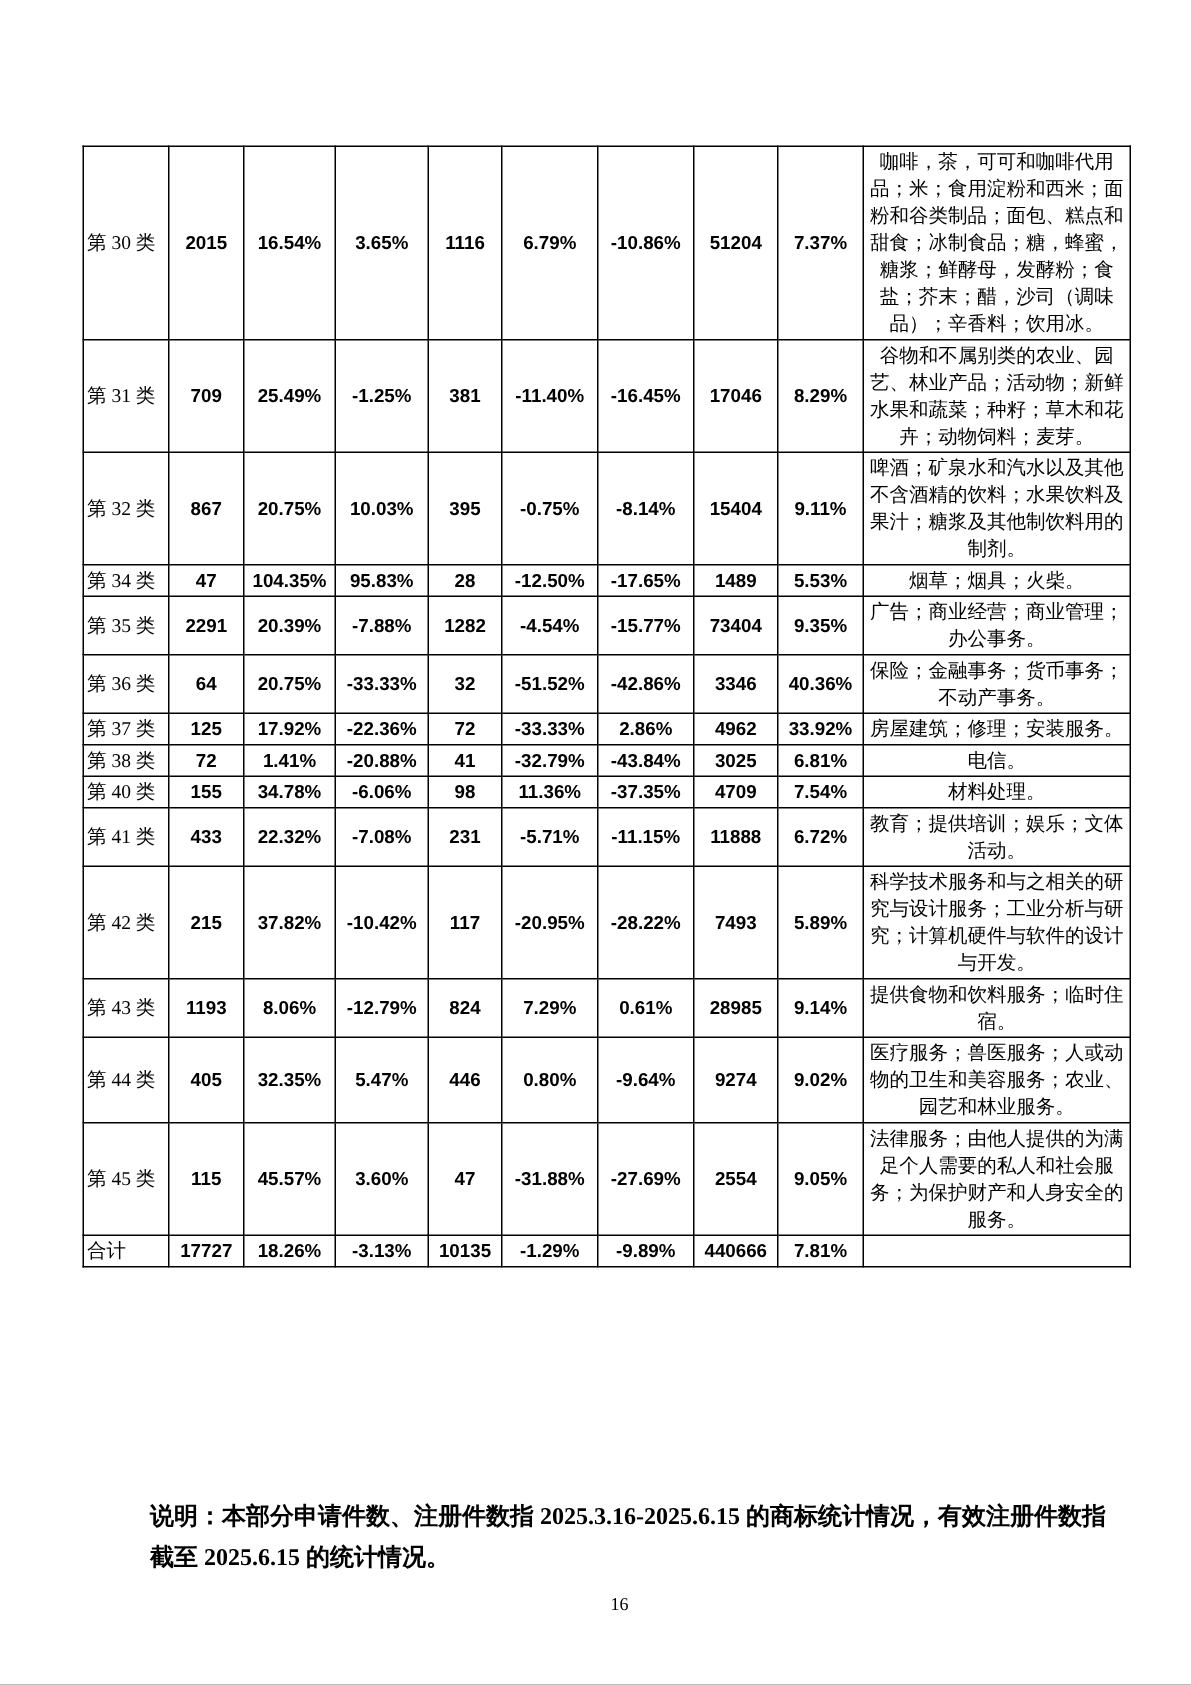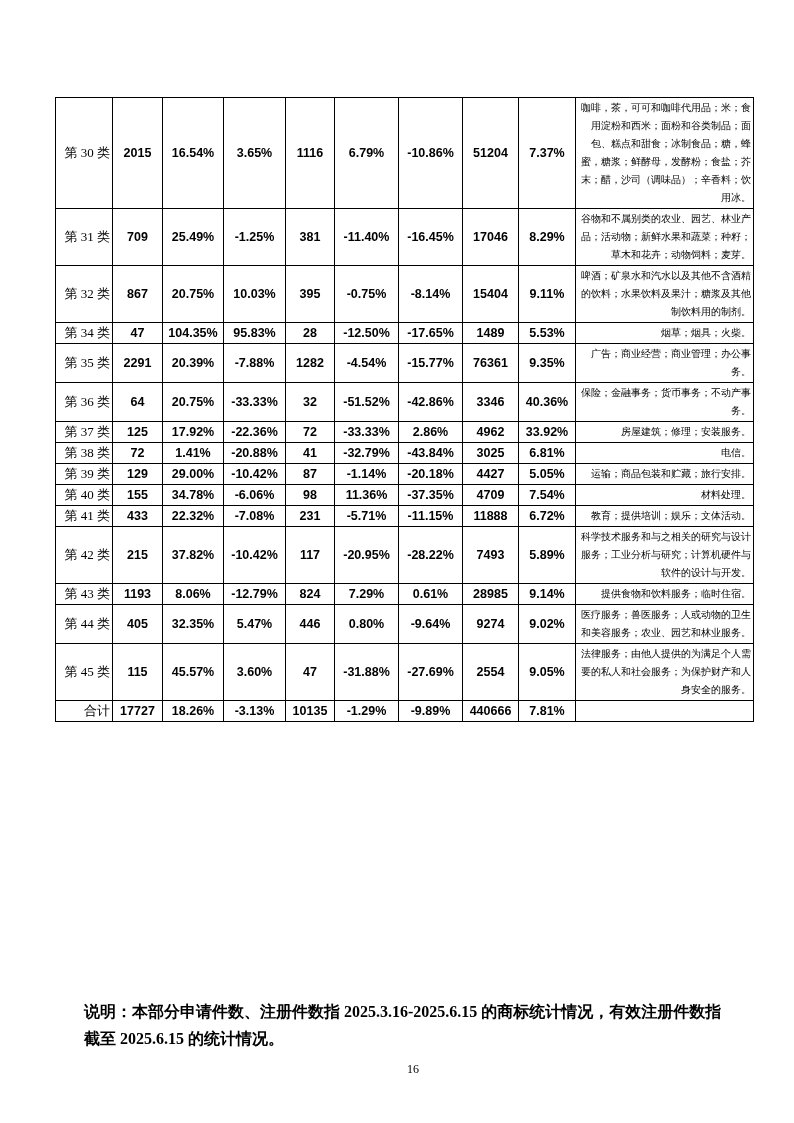--- a/index.html
+++ b/index.html
@@ -22,44 +22,44 @@
     table-layout:fixed;
     width:698px;
   }
   table.stats td{
     border:1px solid #000;
     vertical-align:middle;
     padding:1px 2px;
     overflow:hidden;
   }
   td.c-class{
-    text-align:right;
+    text-align:left;
     font-size:13px;
     line-height:18px;
     font-family:"Liberation Serif", serif;
   }
   td.c-num{
     text-align:center;
     font-size:12.5px;
     line-height:18px;
     font-family:"Liberation Sans", sans-serif;
     font-weight:600;
     letter-spacing:0;
   }
   td.c-desc{
-    text-align:right;
-    font-size:10px;
+    text-align:center;
+    font-size:13px;
     line-height:18px;
     padding:1px 6px;
     font-family:"Liberation Serif", serif;
     margin-left:24px;
   }
   .note{
     position:absolute;
-    left:84px;top:982px;
+    left:100px;top:982px;
     width:640px;
     font-size:16px;
     line-height:27px;
     font-weight:700;
     font-family:"Liberation Serif", serif;
   }
   .pagenum{
     position:absolute;
     left:16px;top:1062px;
     width:100%;
@@ -137,21 +137,21 @@
             <td class="c-desc">烟草；烟具；火柴。</td>
           </tr>
           <tr>
             <td class="c-class">第 35 类</td>
             <td class="c-num">2291</td>
             <td class="c-num">20.39%</td>
             <td class="c-num">-7.88%</td>
             <td class="c-num">1282</td>
             <td class="c-num">-4.54%</td>
             <td class="c-num">-15.77%</td>
-            <td class="c-num">76361</td>
+            <td class="c-num">73404</td>
             <td class="c-num">9.35%</td>
             <td class="c-desc">广告；商业经营；商业管理；办公事务。</td>
           </tr>
           <tr>
             <td class="c-class">第 36 类</td>
             <td class="c-num">64</td>
             <td class="c-num">20.75%</td>
             <td class="c-num">-33.33%</td>
             <td class="c-num">32</td>
             <td class="c-num">-51.52%</td>
@@ -178,32 +178,20 @@
             <td class="c-num">1.41%</td>
             <td class="c-num">-20.88%</td>
             <td class="c-num">41</td>
             <td class="c-num">-32.79%</td>
             <td class="c-num">-43.84%</td>
             <td class="c-num">3025</td>
             <td class="c-num">6.81%</td>
             <td class="c-desc">电信。</td>
           </tr>
           <tr>
-            <td class="c-class">第 39 类</td>
-            <td class="c-num">129</td>
-            <td class="c-num">29.00%</td>
-            <td class="c-num">-10.42%</td>
-            <td class="c-num">87</td>
-            <td class="c-num">-1.14%</td>
-            <td class="c-num">-20.18%</td>
-            <td class="c-num">4427</td>
-            <td class="c-num">5.05%</td>
-            <td class="c-desc">运输；商品包装和贮藏；旅行安排。</td>
-          </tr>
-          <tr>
             <td class="c-class">第 40 类</td>
             <td class="c-num">155</td>
             <td class="c-num">34.78%</td>
             <td class="c-num">-6.06%</td>
             <td class="c-num">98</td>
             <td class="c-num">11.36%</td>
             <td class="c-num">-37.35%</td>
             <td class="c-num">4709</td>
             <td class="c-num">7.54%</td>
             <td class="c-desc">材料处理。</td>

